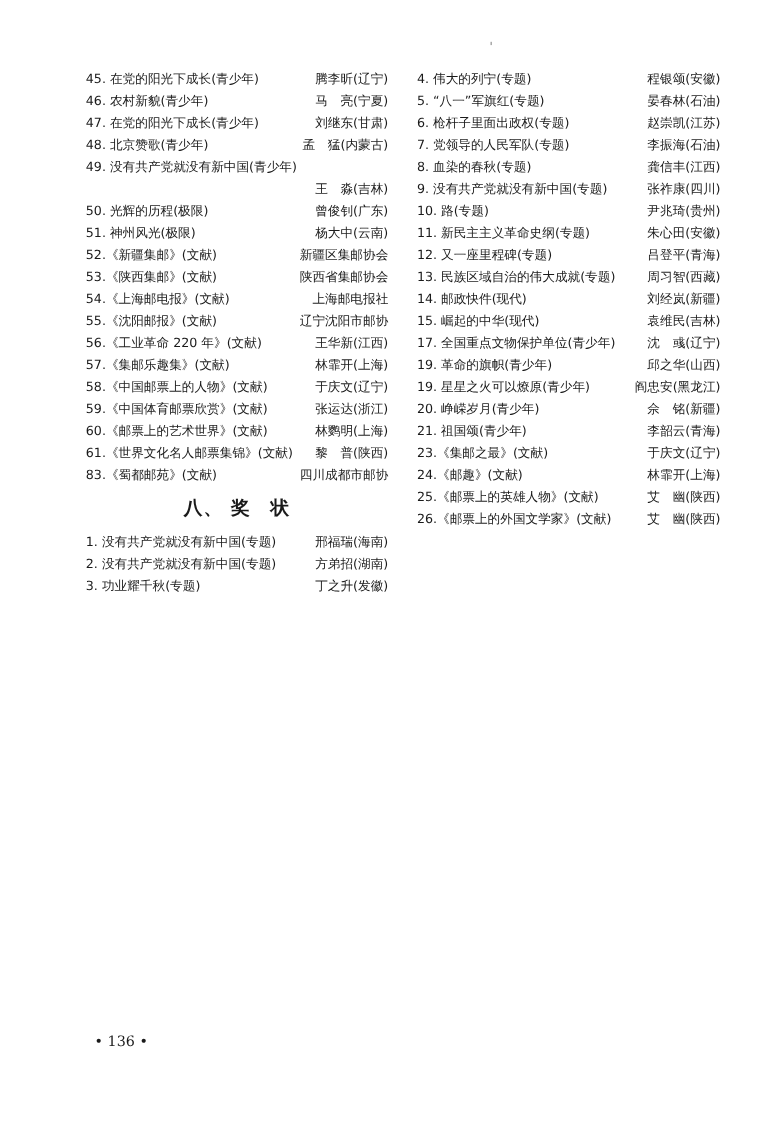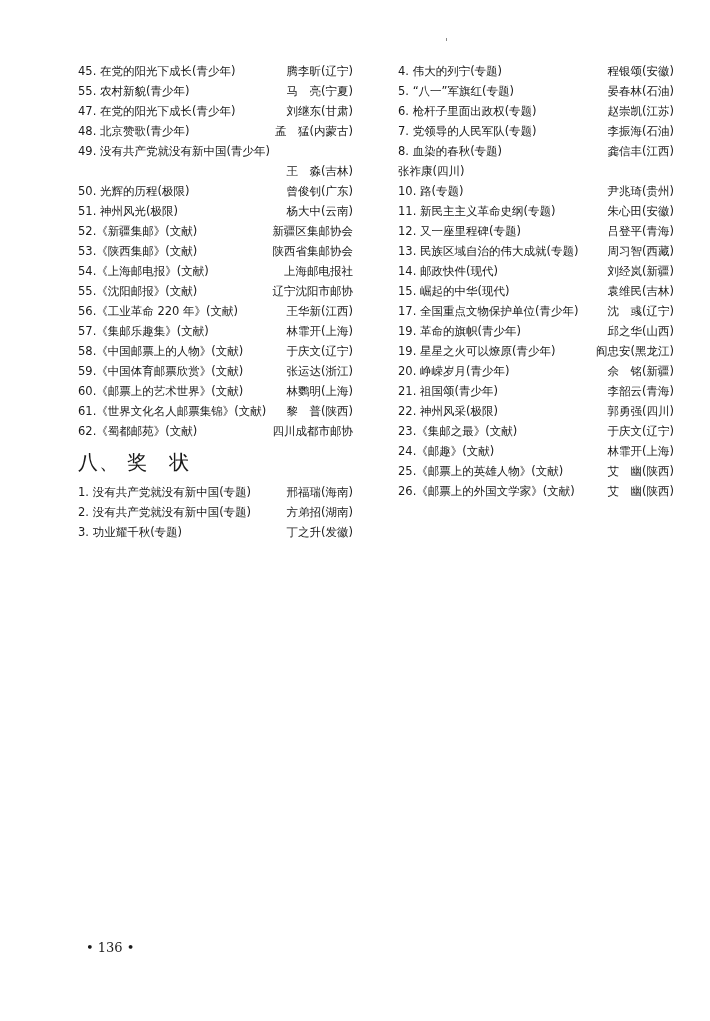--- a/index.html
+++ b/index.html
@@ -2,48 +2,48 @@
 <html><head>
 <meta charset="utf-8">
 <style>
   html, body { margin: 0; padding: 0; }
   body {
     width: 710px; height: 1021px; background: #ffffff; position: relative; overflow: hidden;
     font-family: "DejaVu Sans", sans-serif; color: #1a1a1a;
   }
   .col { position: absolute; top: 61px; }
   .col.left { left: 78px; width: 275px; }
-  .col.right { left: 398px; width: 276px; }
+  .col.right { left: 379px; width: 276px; }
   .row {
     height: 20px; line-height: 20px; font-size: 11.5px;
     display: flex; justify-content: space-between; white-space: nowrap;
   }
   .row .title { overflow: visible; }
   .row .name { text-align: right; letter-spacing: 0; }
   .row.wrap-second { justify-content: flex-end; }
   .section-heading {
-    height: 36px; line-height: 36px; font-weight: normal;
-    font-size: 20px; letter-spacing: 1px; margin-top: 3px; margin-bottom: 2px;
+    height: 36px; line-height: 36px; text-align: center; font-weight: bold;
+    font-size: 17px; letter-spacing: 1px; margin-top: 3px; margin-bottom: 2px;
   }
   .page-number {
     position: absolute; left: 86px; top: 940px; font-size: 13px;
     font-family: "DejaVu Serif", serif;
   }
   .speck { position: absolute; width: 1px; height: 3px; background: #888; }
 </style>
 </head>
 <body>
 
 <div class="col left">
   <div class="row">
       <span class="title">45. 在党的阳光下成长(青少年)</span>
       <span class="name">腾李昕(辽宁)</span>
     </div>
   <div class="row">
-      <span class="title">55. 农村新貌(青少年)</span>
+      <span class="title">46. 农村新貌(青少年)</span>
       <span class="name">马　亮(宁夏)</span>
     </div>
   <div class="row">
       <span class="title">47. 在党的阳光下成长(青少年)</span>
       <span class="name">刘继东(甘肃)</span>
     </div>
   <div class="row">
       <span class="title">48. 北京赞歌(青少年)</span>
       <span class="name">孟　猛(内蒙古)</span>
     </div>
@@ -97,21 +97,21 @@
     </div>
   <div class="row">
       <span class="title">60.《邮票上的艺术世界》(文献)</span>
       <span class="name">林鹦明(上海)</span>
     </div>
   <div class="row">
       <span class="title">61.《世界文化名人邮票集锦》(文献)</span>
       <span class="name">黎　普(陕西)</span>
     </div>
   <div class="row">
-      <span class="title">62.《蜀都邮苑》(文献)</span>
+      <span class="title">83.《蜀都邮苑》(文献)</span>
       <span class="name">四川成都市邮协</span>
     </div>
 
   <div class="section-heading">八、 奖　状</div>
 
   <div class="row">
       <span class="title">1. 没有共产党就没有新中国(专题)</span>
       <span class="name">邢福瑞(海南)</span>
     </div>
   <div class="row">
@@ -139,20 +139,21 @@
     </div>
   <div class="row">
       <span class="title">7. 党领导的人民军队(专题)</span>
       <span class="name">李振海(石油)</span>
     </div>
   <div class="row">
       <span class="title">8. 血染的春秋(专题)</span>
       <span class="name">龚信丰(江西)</span>
     </div>
   <div class="row">
+      <span class="title">9. 没有共产党就没有新中国(专题)</span>
       <span class="name">张祚康(四川)</span>
     </div>
   <div class="row">
       <span class="title">10. 路(专题)</span>
       <span class="name">尹兆琦(贵州)</span>
     </div>
   <div class="row">
       <span class="title">11. 新民主主义革命史纲(专题)</span>
       <span class="name">朱心田(安徽)</span>
     </div>
@@ -186,24 +187,20 @@
     </div>
   <div class="row">
       <span class="title">20. 峥嵘岁月(青少年)</span>
       <span class="name">佘　铭(新疆)</span>
     </div>
   <div class="row">
       <span class="title">21. 祖国颂(青少年)</span>
       <span class="name">李韶云(青海)</span>
     </div>
   <div class="row">
-      <span class="title">22. 神州风采(极限)</span>
-      <span class="name">郭勇强(四川)</span>
-    </div>
-  <div class="row">
       <span class="title">23.《集邮之最》(文献)</span>
       <span class="name">于庆文(辽宁)</span>
     </div>
   <div class="row">
       <span class="title">24.《邮趣》(文献)</span>
       <span class="name">林霏开(上海)</span>
     </div>
   <div class="row">
       <span class="title">25.《邮票上的英雄人物》(文献)</span>
       <span class="name">艾　幽(陕西)</span>

